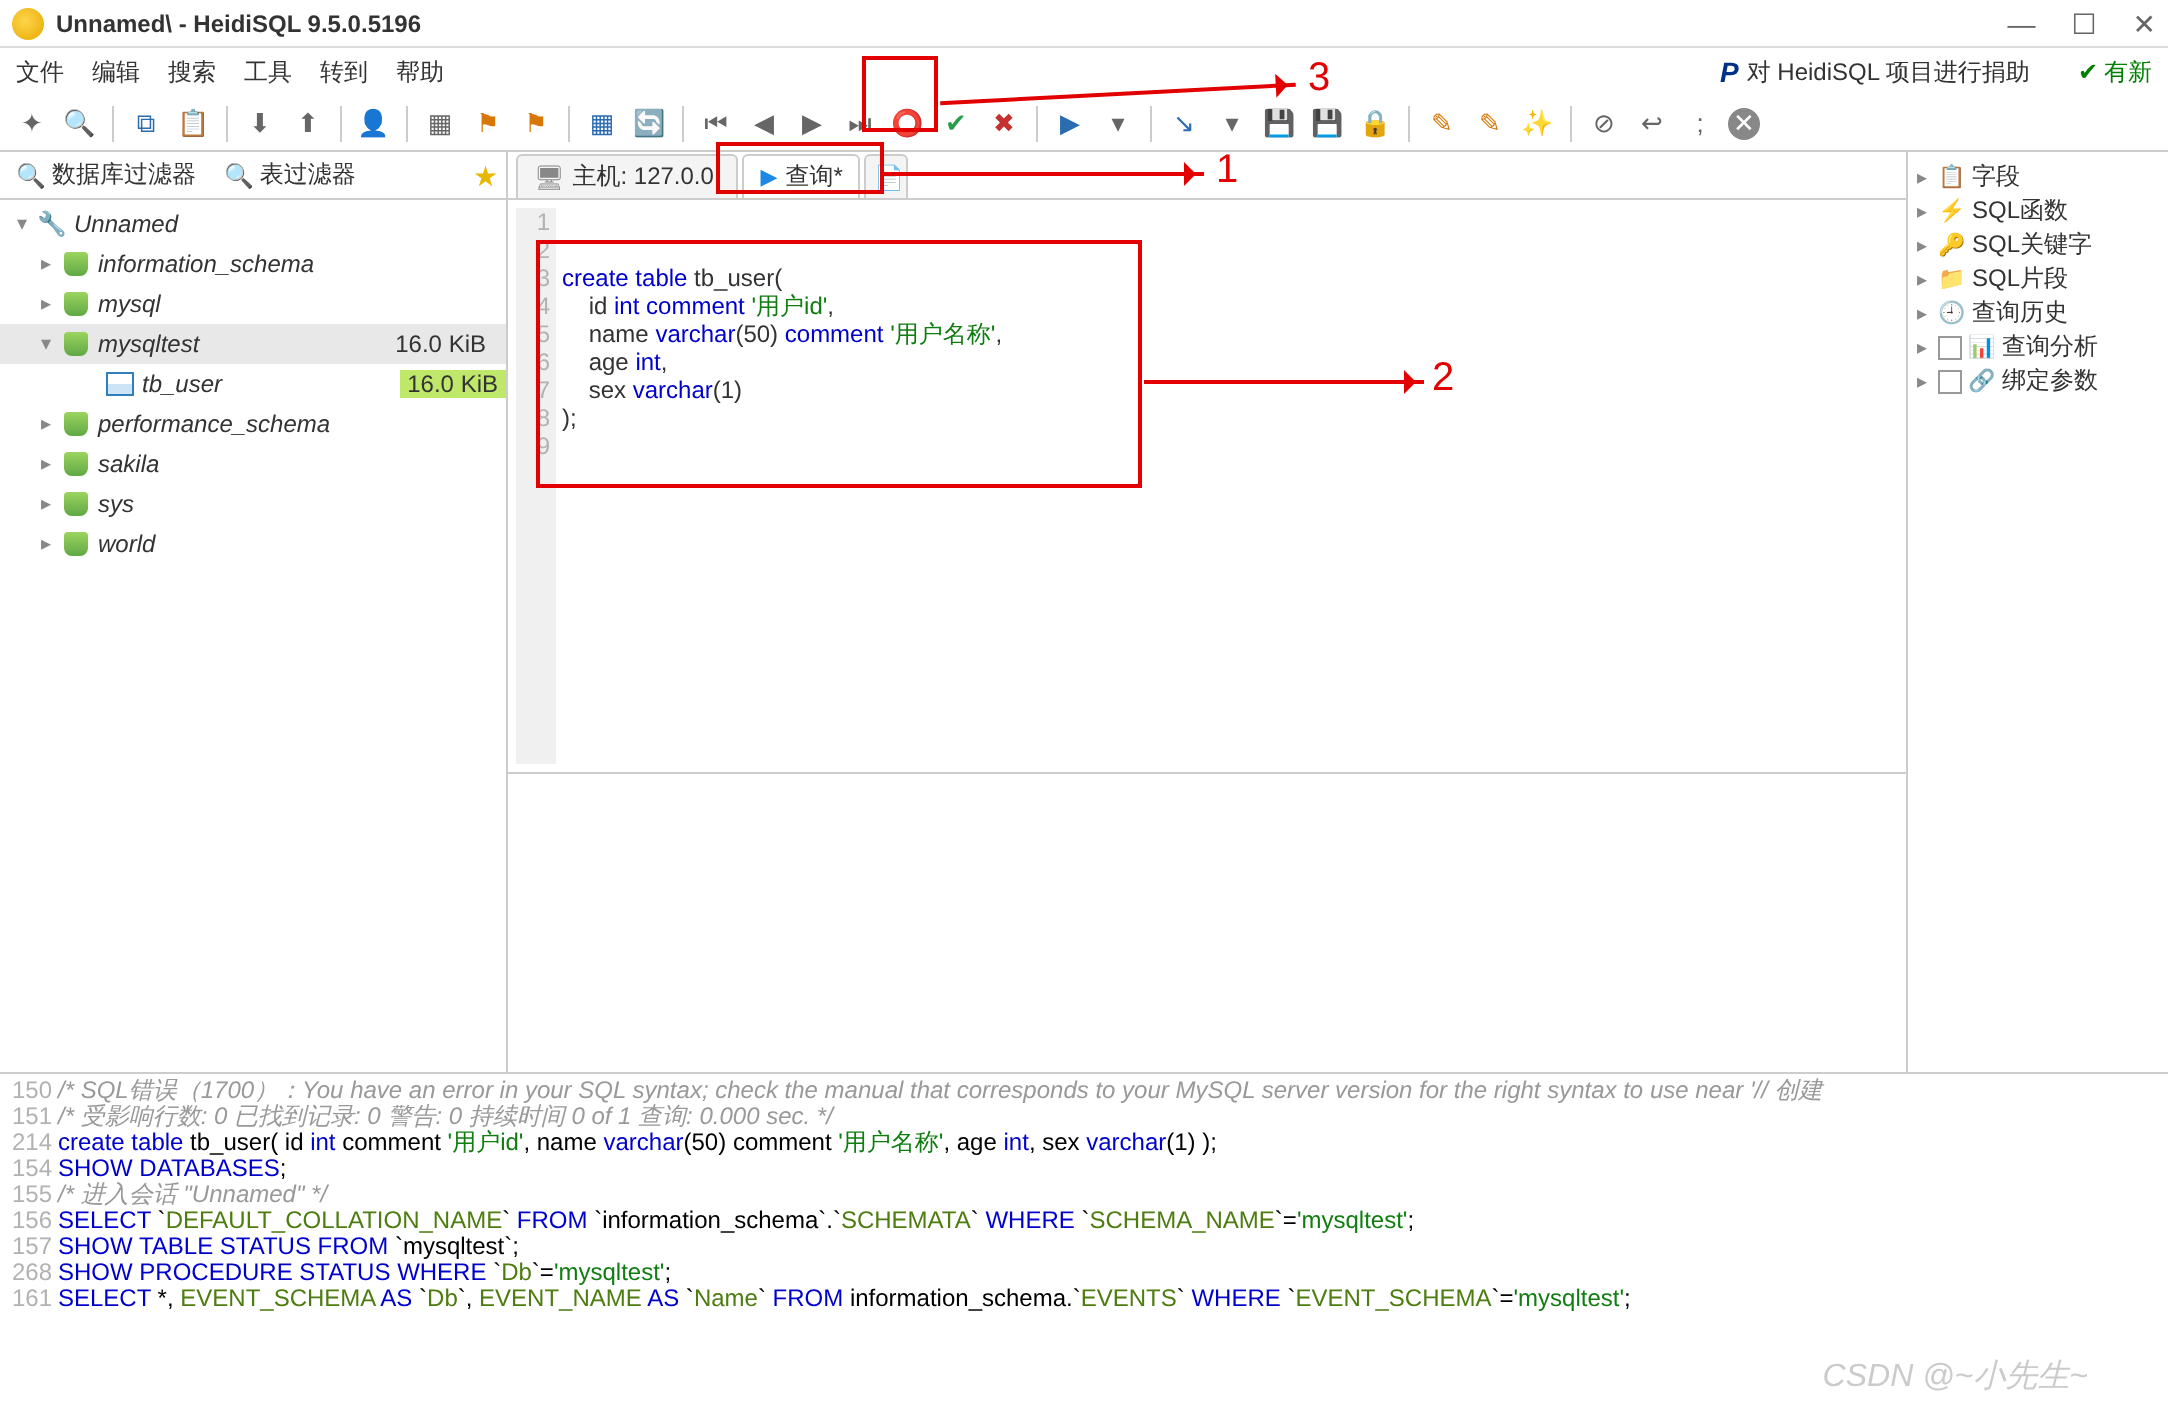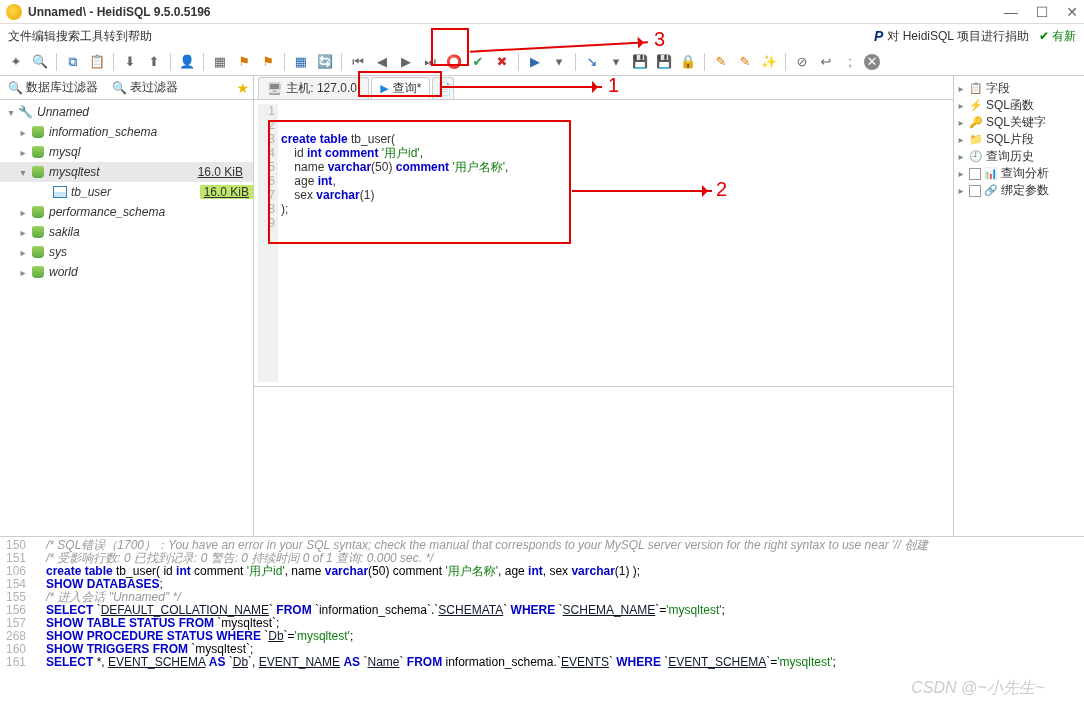--- a/index.html
+++ b/index.html
@@ -2,21 +2,21 @@
 <html><head>
 <meta charset="utf-8">
 <style>
 * { margin: 0; padding: 0; box-sizing: border-box; font-family: "Microsoft YaHei", Tahoma, sans-serif; font-size: 12px; }
 body { width: 1084px; height: 709px; background: #fff; overflow: hidden; position: relative; }
 .titlebar { height: 24px; background: #fff; display: flex; align-items: center; padding: 0 6px; border-bottom: 1px solid #ddd; }
 .titlebar .icon { width: 16px; height: 16px; background: radial-gradient(circle at 40% 40%, #ffd54a, #e6a800); border-radius: 50%; margin-right: 6px; }
 .titlebar .title { flex: 1; color: #333; font-weight: bold; }
 .winbtns { display: flex; gap: 18px; color: #666; }
 .winbtns span { font-size: 14px; cursor: pointer; }
-.menubar { height: 24px; display: flex; align-items: center; padding: 0 8px; color: #333; }
+.menubar { height: 24px; display: flex; align-items: center; padding: 0 8px; gap: 14px; color: #333; }
 .menubar .donate { margin-left: auto; display: flex; align-items: center; gap: 4px; color: #333; }
 .menubar .donate .p { font-weight: bold; font-style: italic; color: #003087; font-size: 14px; }
 .menubar .update { color: #008000; display: flex; align-items: center; gap: 3px; margin-left: 10px; }
 .toolbar { height: 28px; display: flex; align-items: center; padding: 0 6px; gap: 4px; border-bottom: 1px solid #ccc; }
 .tbtn { width: 20px; height: 20px; display: flex; align-items: center; justify-content: center; color: #666; font-size: 13px; }
 .tbtn.blue { color: #2b6cb0; }
 .tbtn.green { color: #2a9d4a; }
 .tbtn.red { color: #c53030; }
 .tbtn.orange { color: #d97706; }
 .sep { width: 1px; height: 18px; background: #ccc; margin: 0 2px; }
@@ -24,50 +24,50 @@
 .leftpane { width: 254px; border-right: 1px solid #ccc; display: flex; flex-direction: column; }
 .filtertabs { height: 24px; display: flex; align-items: center; border-bottom: 1px solid #ccc; padding: 0 4px; gap: 6px; }
 .filtertabs .ftab { display: flex; align-items: center; gap: 3px; padding: 2px 4px; color: #333; }
 .filtertabs .star { margin-left: auto; color: #e6b800; font-size: 14px; }
 .tree { flex: 1; overflow: auto; padding: 2px 0; }
 .tree-row { display: flex; align-items: center; height: 20px; padding-left: 4px; }
 .tree-row.sel { background: #e8e8e8; }
 .tree-row .tw { width: 14px; text-align: center; color: #888; font-size: 10px; }
 .tree-row .ic { width: 16px; height: 16px; display: flex; align-items: center; justify-content: center; margin-right: 3px; }
 .tree-row .label { flex: 1; color: #333; font-style: italic; }
-.tree-row .size { color: #333; padding-right: 10px; text-decoration: underline; }
+.tree-row .size { color: #333; padding-right: 10px; }
 .tree-row.highlight .size { background: #bfe86b; padding: 0 4px; }
 .ic.conn { color: #2b88d8; }
 .ic.db { color: #5fa845; }
 .ic.db::before { content:""; width:12px; height:12px; background: linear-gradient(#9cd45f,#5fa845); border-radius:2px 2px 4px 4px; display:block; }
 .ic.tbl::before { content:""; width:12px; height:10px; border:1px solid #3080c0; background: linear-gradient(#fff 50%,#cce4f6 50%); display:block; }
 .centerpane { flex: 1; display: flex; flex-direction: column; border-right: 1px solid #ccc; }
 .tabs { height: 24px; display: flex; align-items: flex-end; padding: 0 4px; gap: 2px; border-bottom: 1px solid #ccc; }
 .tab { height: 22px; display: flex; align-items: center; gap: 4px; padding: 0 8px; border: 1px solid #ccc; border-bottom: none; background: #f4f4f4; border-radius: 3px 3px 0 0; color: #333; }
 .tab.active { background: #fff; }
 .tab .playic { color: #1e88e5; font-size: 11px; }
 .tab .hostic { color: #888; }
 .editor-wrap { flex: 1; position: relative; background: #fff; }
 .editor { position: absolute; top: 4px; left: 4px; right: 4px; bottom: 4px; display: flex; font-family: Consolas, "Courier New", monospace; font-size: 12px; }
 .gutter { width: 20px; text-align: right; color: #b2b2b2; background: #f0f0f0; padding: 0 3px; line-height: 14px; }
 .code { flex: 1; padding-left: 3px; line-height: 14px; white-space: pre; color: #333; }
-.kw { color: #0000cc; font-weight: bold; }
+.kw { color: #0000cc; font-weight: normal; }
 .str { color: #107d10; }
 .resultpane { height: 150px; border-top: 1px solid #ccc; }
 .rightpane { width: 130px; padding: 4px 2px; }
 .rtree-row { display: flex; align-items: center; height: 17px; gap: 3px; color: #333; }
 .rtree-row .tw { width: 10px; text-align: center; color: #888; font-size: 10px; }
 .rtree-row .cb { width: 12px; height: 12px; border: 1px solid #999; }
 .rtree-row .ric { width: 14px; font-size: 11px; }
 .logpane { height: 180px; border-top: 1px solid #ccc; font-family: Consolas, "Courier New", monospace; font-size: 12px; line-height: 13px; padding: 2px; overflow: hidden; white-space: nowrap; }
 .logline { display: flex; }
-.ln { color: #b2b2b2; width: 24px; text-align: right; margin-right: 20px; }
+.ln { color: #b2b2b2; width: 24px; text-align: right; margin-right: 3px; }
 .lc { flex: 1; }
 .cm { color: #999; font-style: italic; }
-.fn { color: #0f172a; text-decoration: underline; }
+.fn { color: #4d7c0f; }
 .watermark { position: absolute; right: 40px; bottom: 10px; color: rgba(160,160,160,0.55); font-size: 16px; font-style: italic; pointer-events: none; }
 
 .anno { position: absolute; border: 2px solid #e20000; pointer-events: none; }
 .anno-num { position: absolute; color: #e20000; font-size: 20px; font-weight: 400; pointer-events: none; }
 .arrow { position: absolute; height: 2px; background: #e20000; pointer-events: none; }
 .arrow::after { content:""; position:absolute; right:-2px; top:-5px; border:6px solid transparent; border-left-color:#e20000; }
 .redbox-run { left: 431px; top: 28px; width: 38px; height: 38px; }
 .redbox-tab { left: 358px; top: 71px; width: 84px; height: 26px; }
 .redbox-code { left: 268px; top: 120px; width: 303px; height: 124px; }
 </style>
@@ -284,21 +284,21 @@
   <div id="log-lines">
       <div class="logline">
         <span class="ln">150</span>
         <span class="lc"><span class="cm">/* SQL错误（1700）：You have an error in your SQL syntax; check the manual that corresponds to your MySQL server version for the right syntax to use near '// 创建</span></span>
       </div>
       <div class="logline">
         <span class="ln">151</span>
         <span class="lc"><span class="cm">/* 受影响行数: 0  已找到记录: 0  警告: 0  持续时间 0 of 1 查询: 0.000 sec. */</span></span>
       </div>
       <div class="logline">
-        <span class="ln">106</span>
+        <span class="ln">214</span>
         <span class="lc"><span class="kw">create table</span> tb_user(      id <span class="kw">int</span> comment <span class="str">'用户id'</span>,      name <span class="kw">varchar</span>(50) comment <span class="str">'用户名称'</span>,      age <span class="kw">int</span>,      sex <span class="kw">varchar</span>(1)  );</span>
       </div>
       <div class="logline">
         <span class="ln">154</span>
         <span class="lc"><span class="kw">SHOW DATABASES</span>;</span>
       </div>
       <div class="logline">
         <span class="ln">155</span>
         <span class="lc"><span class="cm">/* 进入会话 "Unnamed" */</span></span>
       </div>
@@ -306,24 +306,20 @@
         <span class="ln">156</span>
         <span class="lc"><span class="kw">SELECT</span> `<span class="fn">DEFAULT_COLLATION_NAME</span>` <span class="kw">FROM</span> `information_schema`.`<span class="fn">SCHEMATA</span>` <span class="kw">WHERE</span> `<span class="fn">SCHEMA_NAME</span>`=<span class="str">'mysqltest'</span>;</span>
       </div>
       <div class="logline">
         <span class="ln">157</span>
         <span class="lc"><span class="kw">SHOW TABLE STATUS FROM</span> `mysqltest`;</span>
       </div>
       <div class="logline">
         <span class="ln">268</span>
         <span class="lc"><span class="kw">SHOW PROCEDURE STATUS WHERE</span> `<span class="fn">Db</span>`=<span class="str">'mysqltest'</span>;</span>
-      </div>
-      <div class="logline">
-        <span class="ln">160</span>
-        <span class="lc"><span class="kw">SHOW TRIGGERS FROM</span> `mysqltest`;</span>
       </div>
       <div class="logline">
         <span class="ln">161</span>
         <span class="lc"><span class="kw">SELECT</span> *, <span class="fn">EVENT_SCHEMA</span> <span class="kw">AS</span> `<span class="fn">Db</span>`, <span class="fn">EVENT_NAME</span> <span class="kw">AS</span> `<span class="fn">Name</span>` <span class="kw">FROM</span> information_schema.`<span class="fn">EVENTS</span>` <span class="kw">WHERE</span> `<span class="fn">EVENT_SCHEMA</span>`=<span class="str">'mysqltest'</span>;</span>
       </div>
     </div>
 </div>
 
 <div class="watermark">CSDN @~小先生~</div>
 

